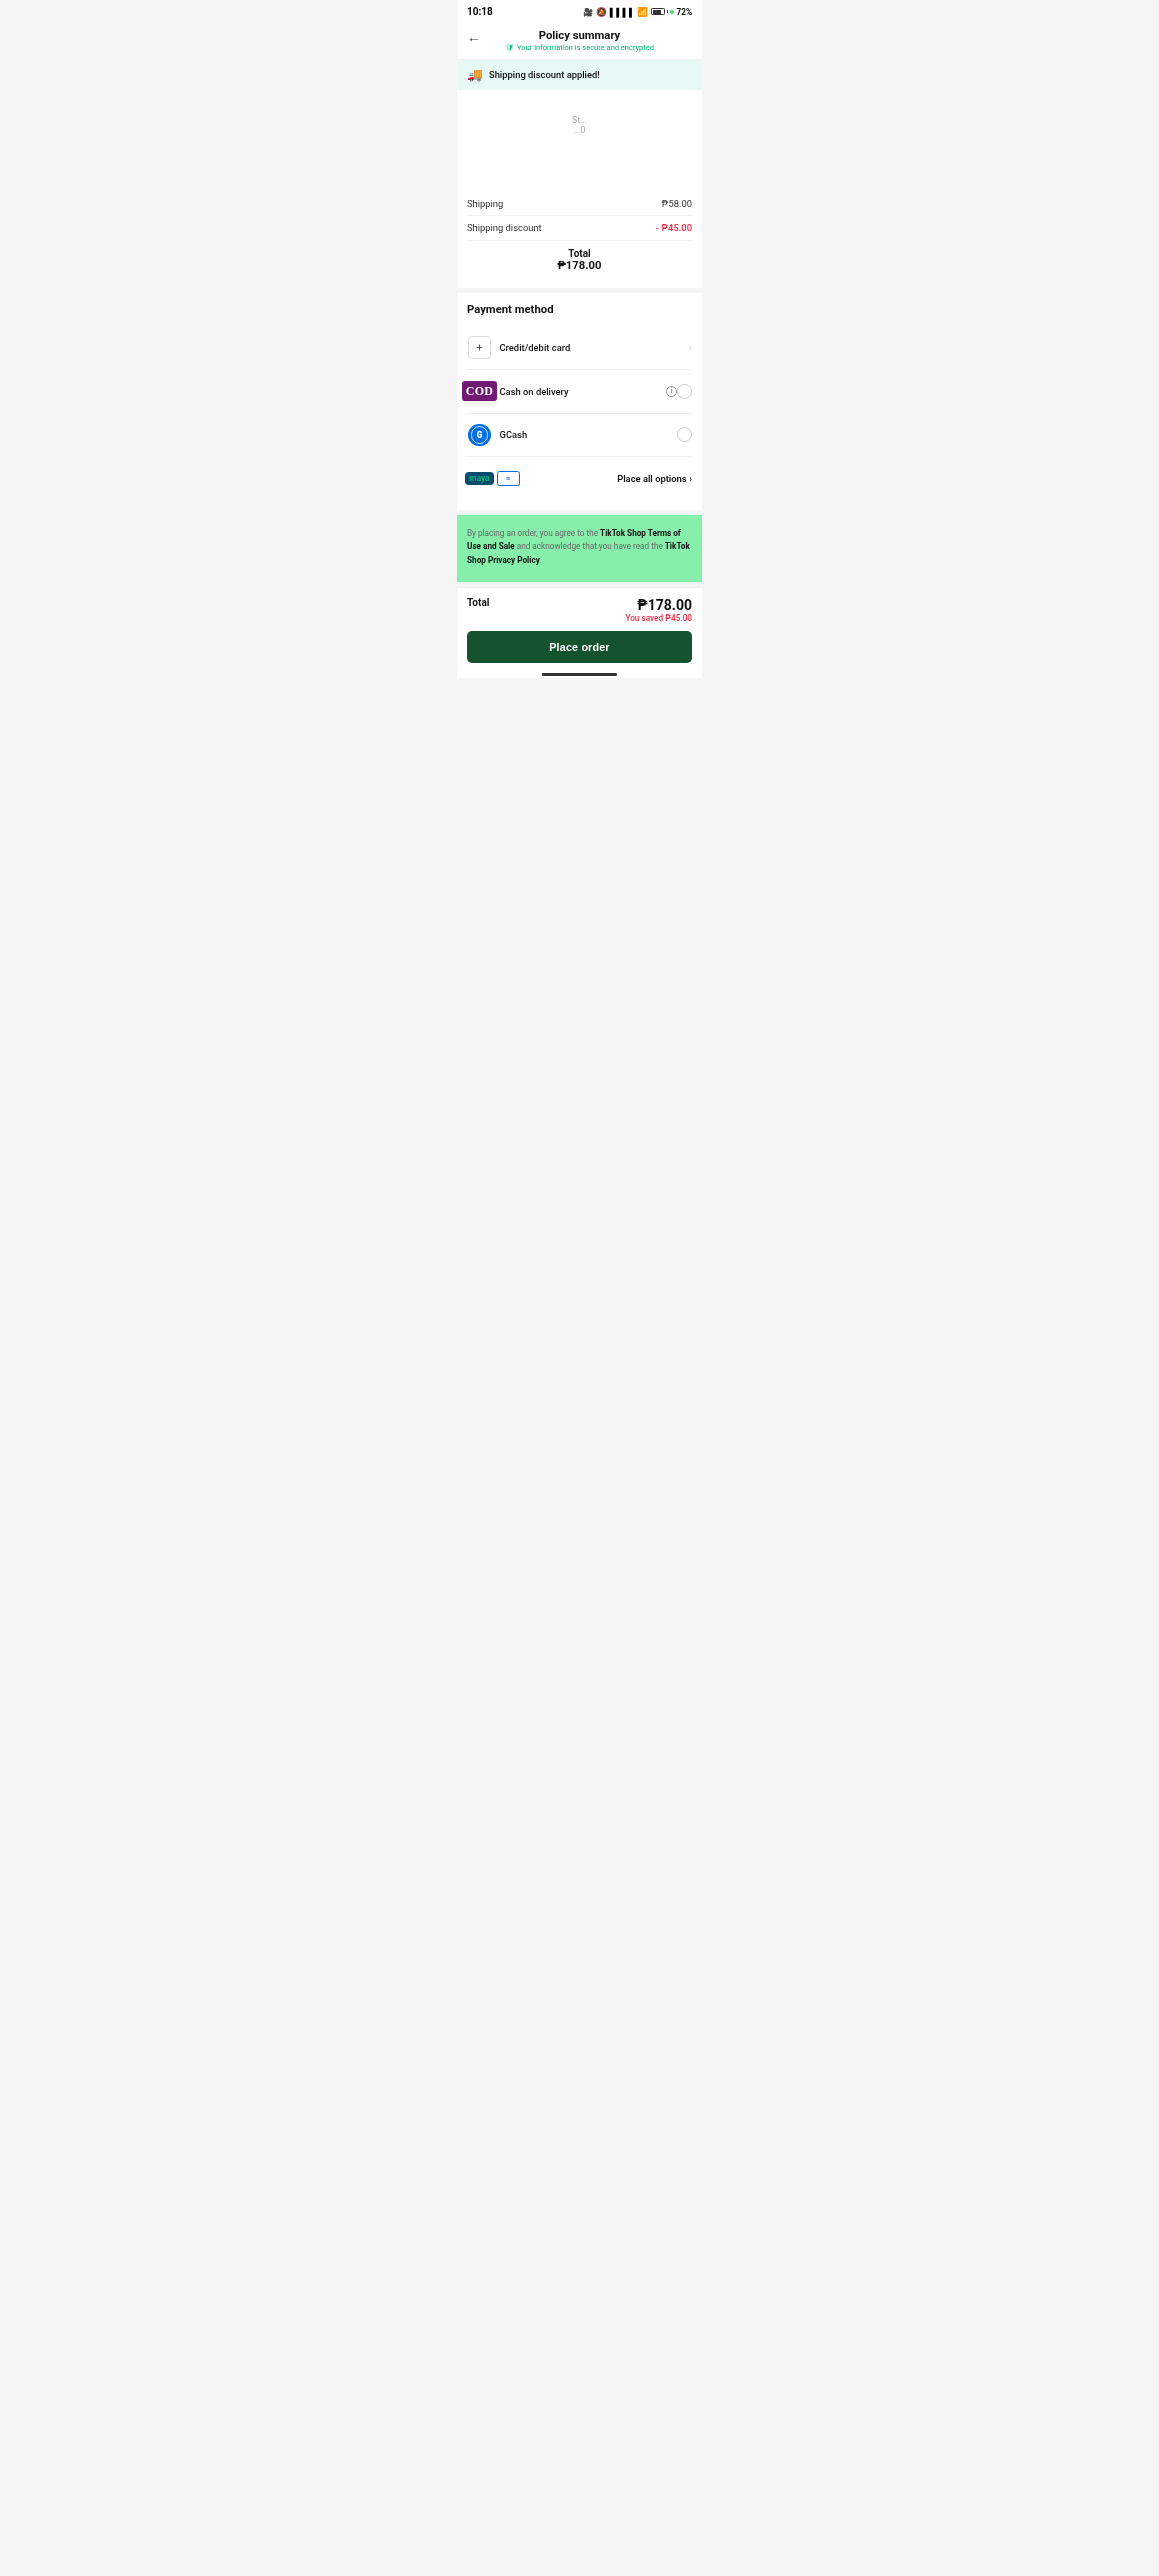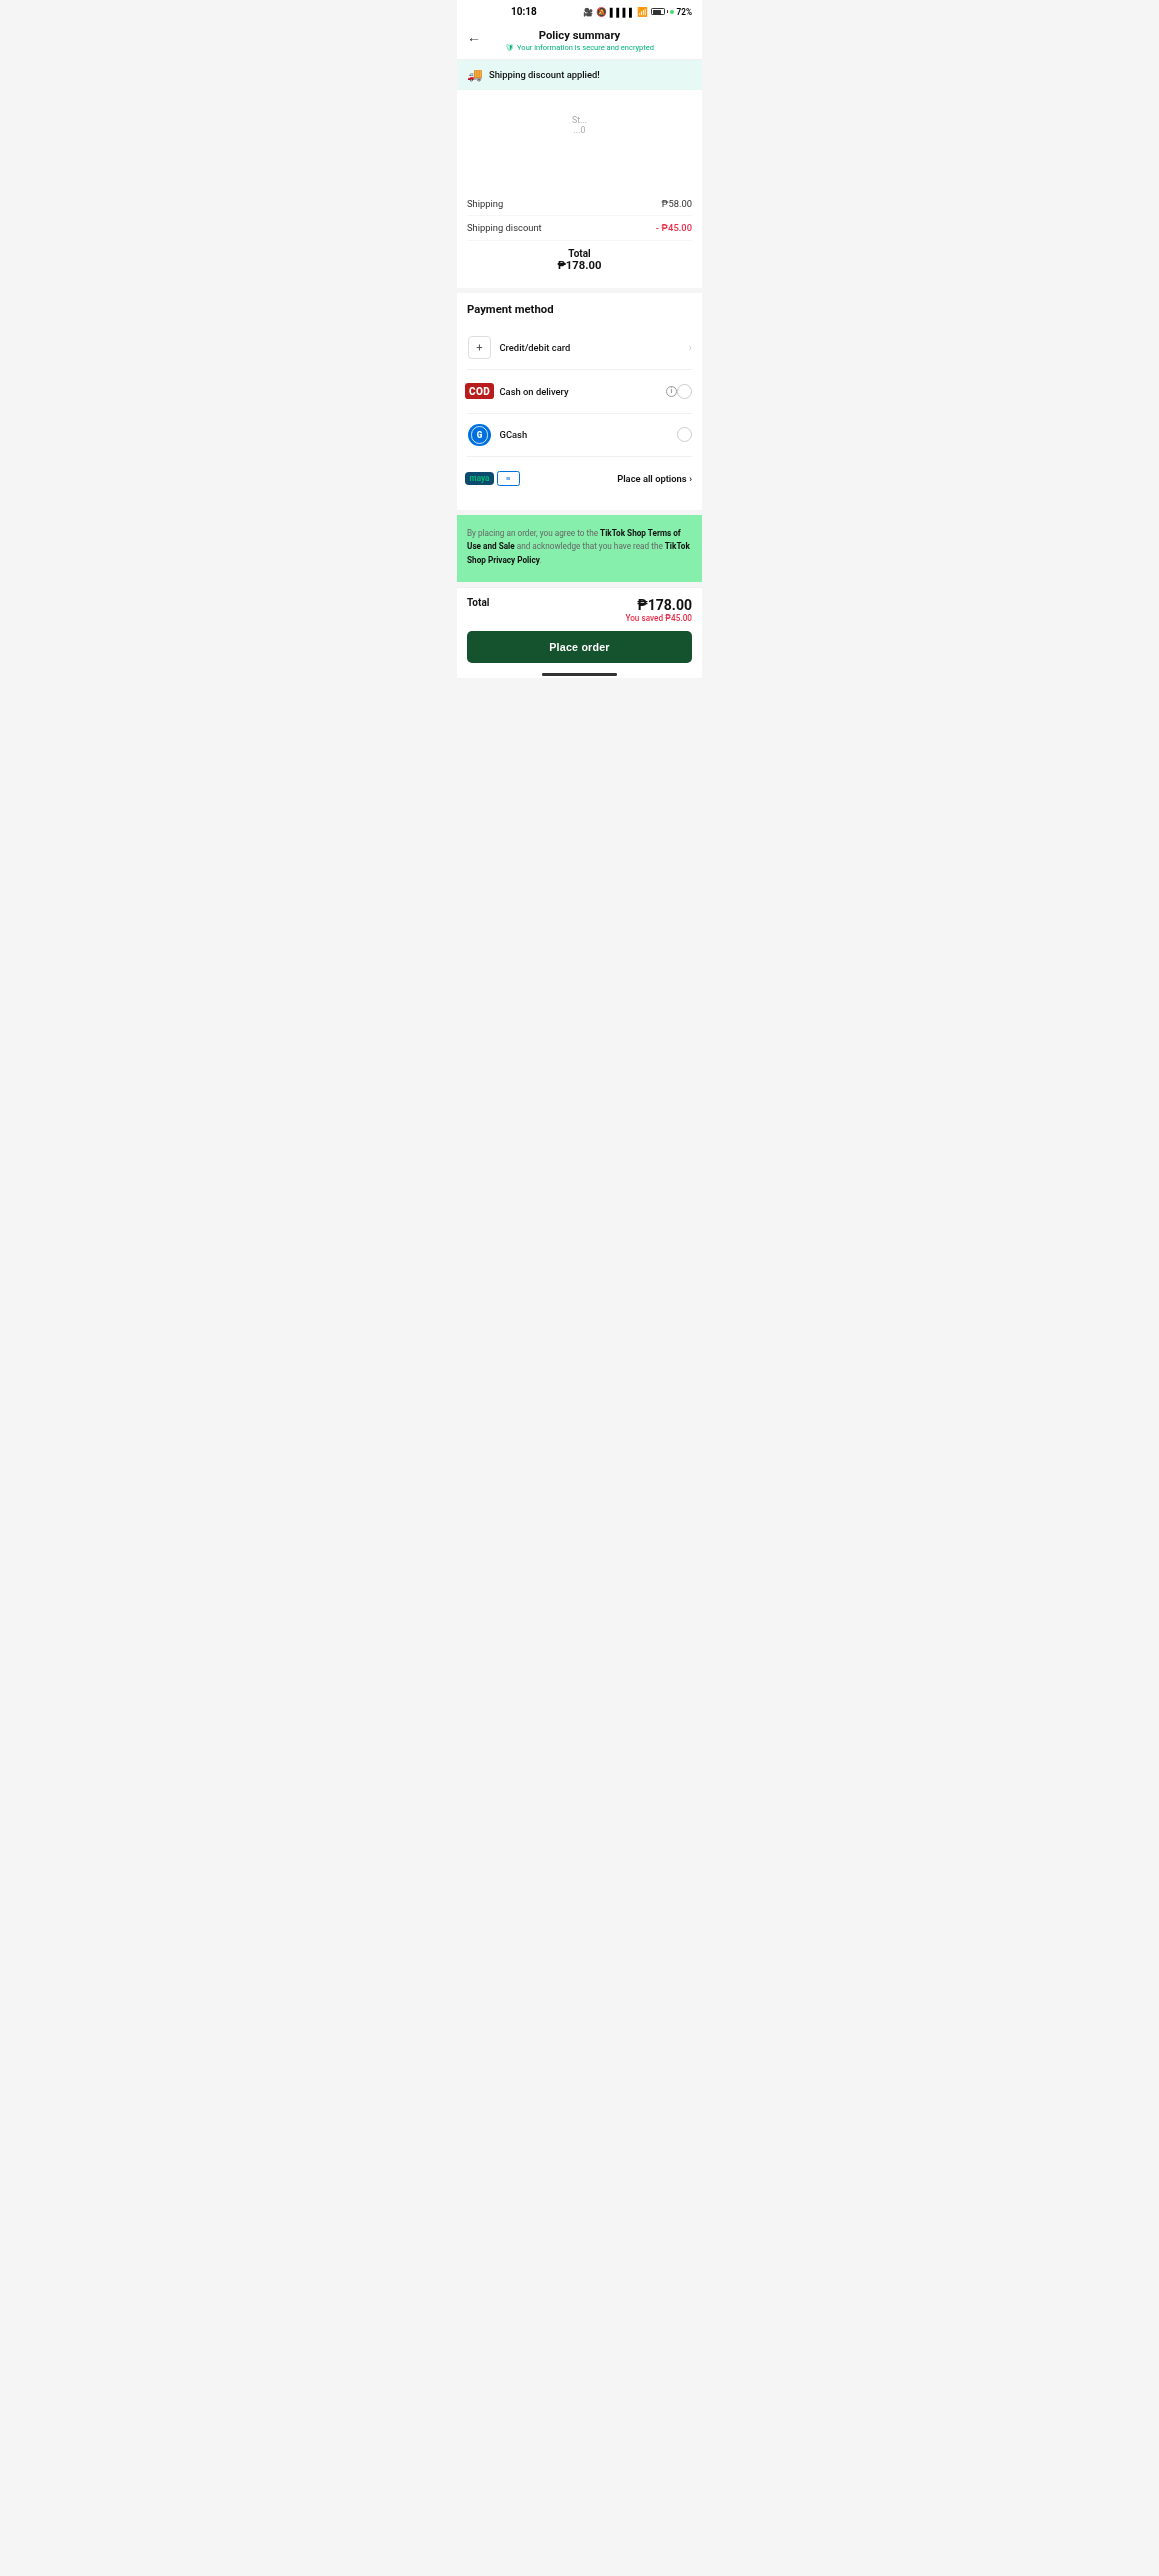--- a/index.html
+++ b/index.html
@@ -18,21 +18,21 @@
     
     .status-bar {
       background: #fff;
       padding: 6.3px 10px 3.8px;
       display: flex;
       justify-content: space-between;
       align-items: center;
       font-size: 9.4px;
       font-weight: 600;
     }
-    .status-time { font-weight: 700; font-size: 10px; margin-left: 44px; }
+    .status-time { font-weight: 700; font-size: 10px; }
     .status-icons { display: flex; align-items: center; gap: 2.5px; font-size: 8.2px; }
     .battery-icon {
       display: inline-flex; align-items: center; gap: 0.6px;
     }
     .battery-body {
       width: 14px; height: 7px; border: 0.9px solid #333;
       border-radius: 1.3px; position: relative; display: flex; align-items: center; padding: 0.6px;
     }
     .battery-fill {
       width: 72%; height: 100%; background: #333; border-radius: 0.6px;
@@ -172,27 +172,28 @@
       border-radius: 3.8px;
       display: flex;
       align-items: center;
       justify-content: center;
       font-size: 11.3px;
       color: #555;
     }
 
     
     .cod-badge {
-      background: #b91c1c;
+      background: #701a75;
       color: #fff;
-      font-size: 10px;
+      font-size: 12px;
       font-weight: 800;
       padding: 2.5px 3.8px;
       border-radius: 3.1px;
       letter-spacing: 0.3px;
+      font-family: Liberation Serif, serif;
     }
 
     
     .gcash-icon {
       width: 22.6px;
       height: 22.6px;
       border-radius: 50%;
       background: #0070e0;
       display: flex;
       align-items: center;

